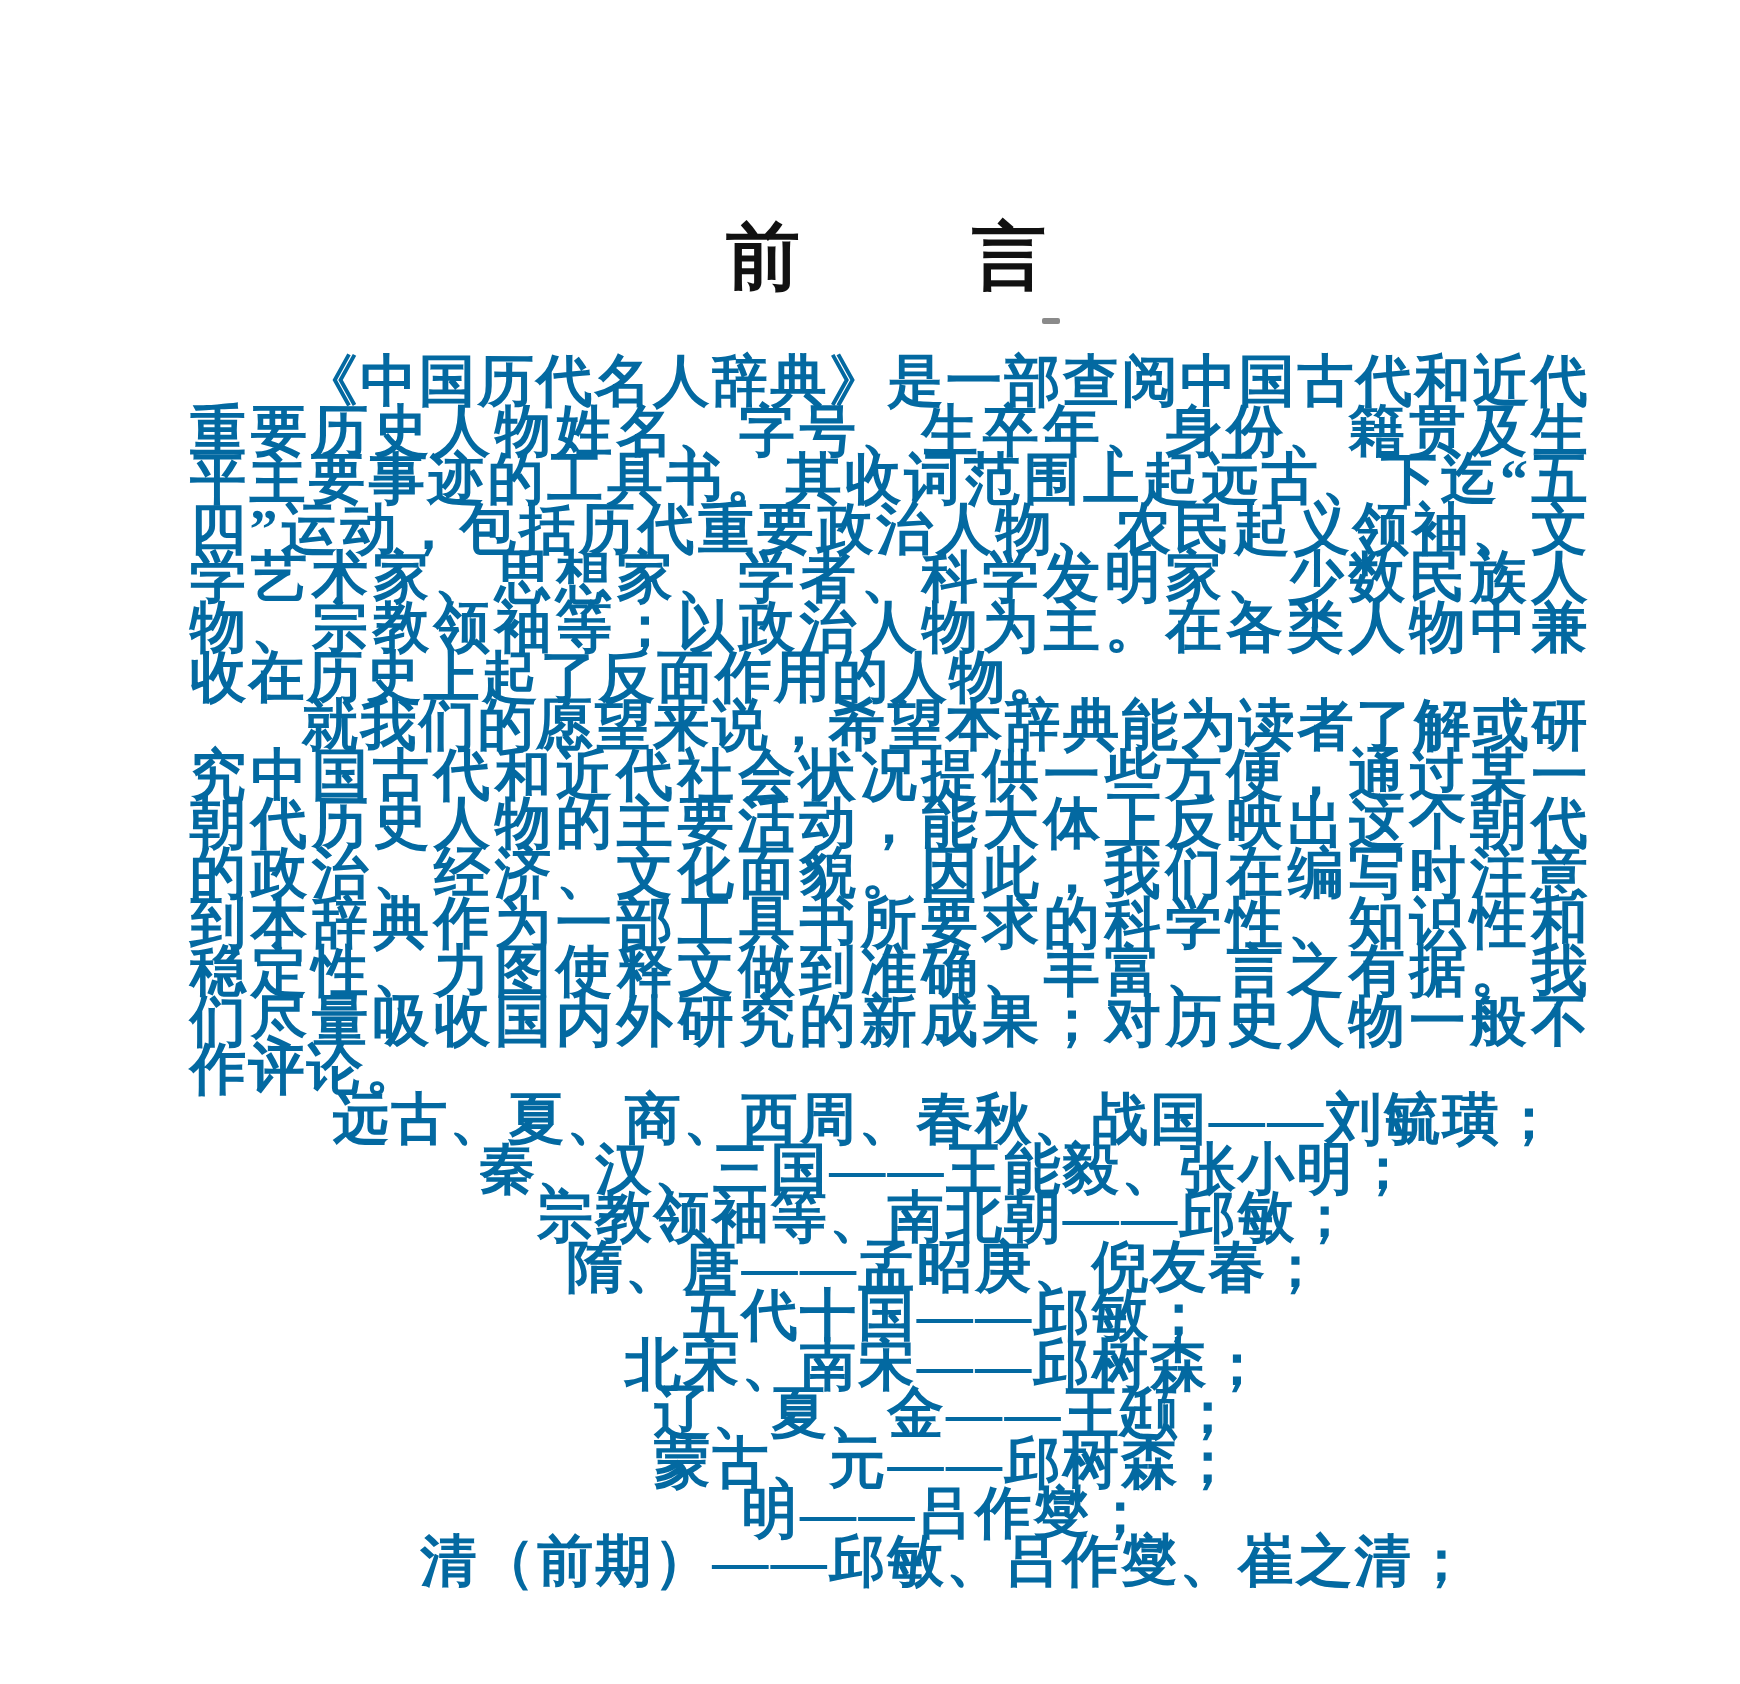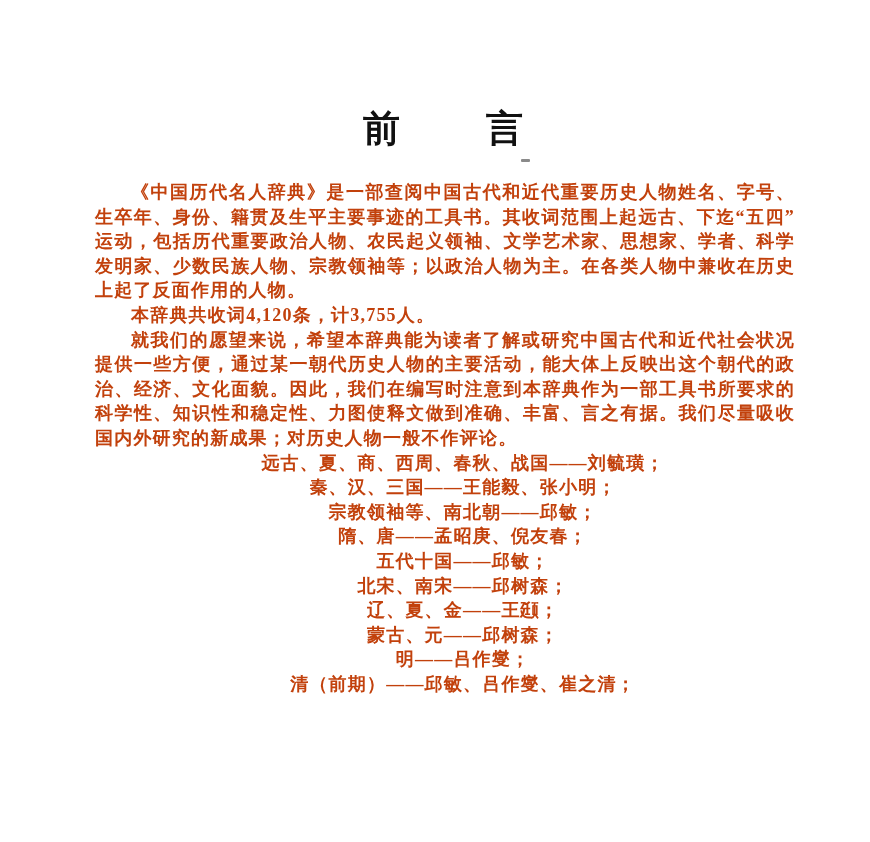--- a/index.html
+++ b/index.html
@@ -39,25 +39,25 @@
     width: 9px;
     height: 3px;
     background: #8a8a8a;
     border-radius: 1px;
   }
   .body-text {
     position: absolute;
     top: 180px;
     left: 95px;
     width: 700px;
-    font-size: 18px;
+    font-size: 28px;
     line-height: 24.6px;
     font-weight: bold;
     letter-spacing: 1.2px;
-    color: #c2410c;
+    color: #0369a1;
   }
   .para {
     margin: 0;
     text-indent: 2em;
     text-align: justify;
   }
   .assign {
     margin: 0;
     text-indent: 2em;
     text-align: center;
@@ -68,21 +68,20 @@
 <body>
 
 <div class="page">
 
   <h1 class="title">前　　言</h1>
 
   <div class="scan-dash"></div>
 
   <div class="body-text">
     <p class="para">《中国历代名人辞典》是一部查阅中国古代和近代重要历史人物姓名、字号、生卒年、身份、籍贯及生平主要事迹的工具书。其收词范围上起远古、下迄“五四”运动，包括历代重要政治人物、农民起义领袖、文学艺术家、思想家、学者、科学发明家、少数民族人物、宗教领袖等；以政治人物为主。在各类人物中兼收在历史上起了反面作用的人物。</p>
-    <p class="para">本辞典共收词4,120条，计3,755人。</p>
     <p class="para">就我们的愿望来说，希望本辞典能为读者了解或研究中国古代和近代社会状况提供一些方便，通过某一朝代历史人物的主要活动，能大体上反映出这个朝代的政治、经济、文化面貌。因此，我们在编写时注意到本辞典作为一部工具书所要求的科学性、知识性和稳定性、力图使释文做到准确、丰富、言之有据。我们尽量吸收国内外研究的新成果；对历史人物一般不作评论。</p>
 
     <p class="assign">远古、夏、商、西周、春秋、战国——刘毓璜；</p>
     <p class="assign">秦、汉、三国——王能毅、张小明；</p>
     <p class="assign">宗教领袖等、南北朝——邱敏；</p>
     <p class="assign">隋、唐——孟昭庚、倪友春；</p>
     <p class="assign">五代十国——邱敏；</p>
     <p class="assign">北宋、南宋——邱树森；</p>
     <p class="assign">辽、夏、金——王颋；</p>
     <p class="assign">蒙古、元——邱树森；</p>

